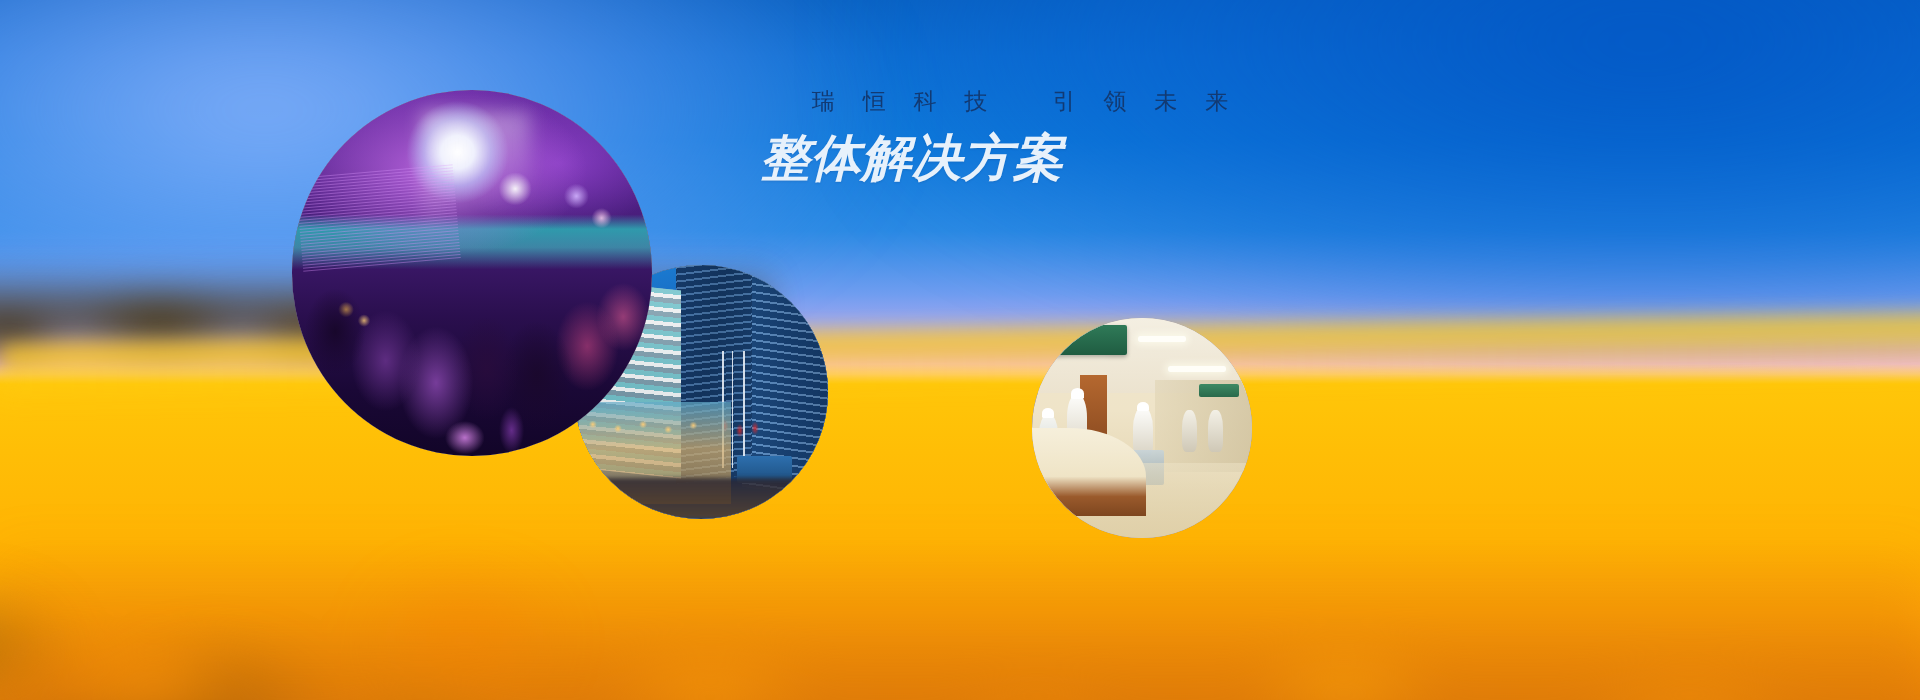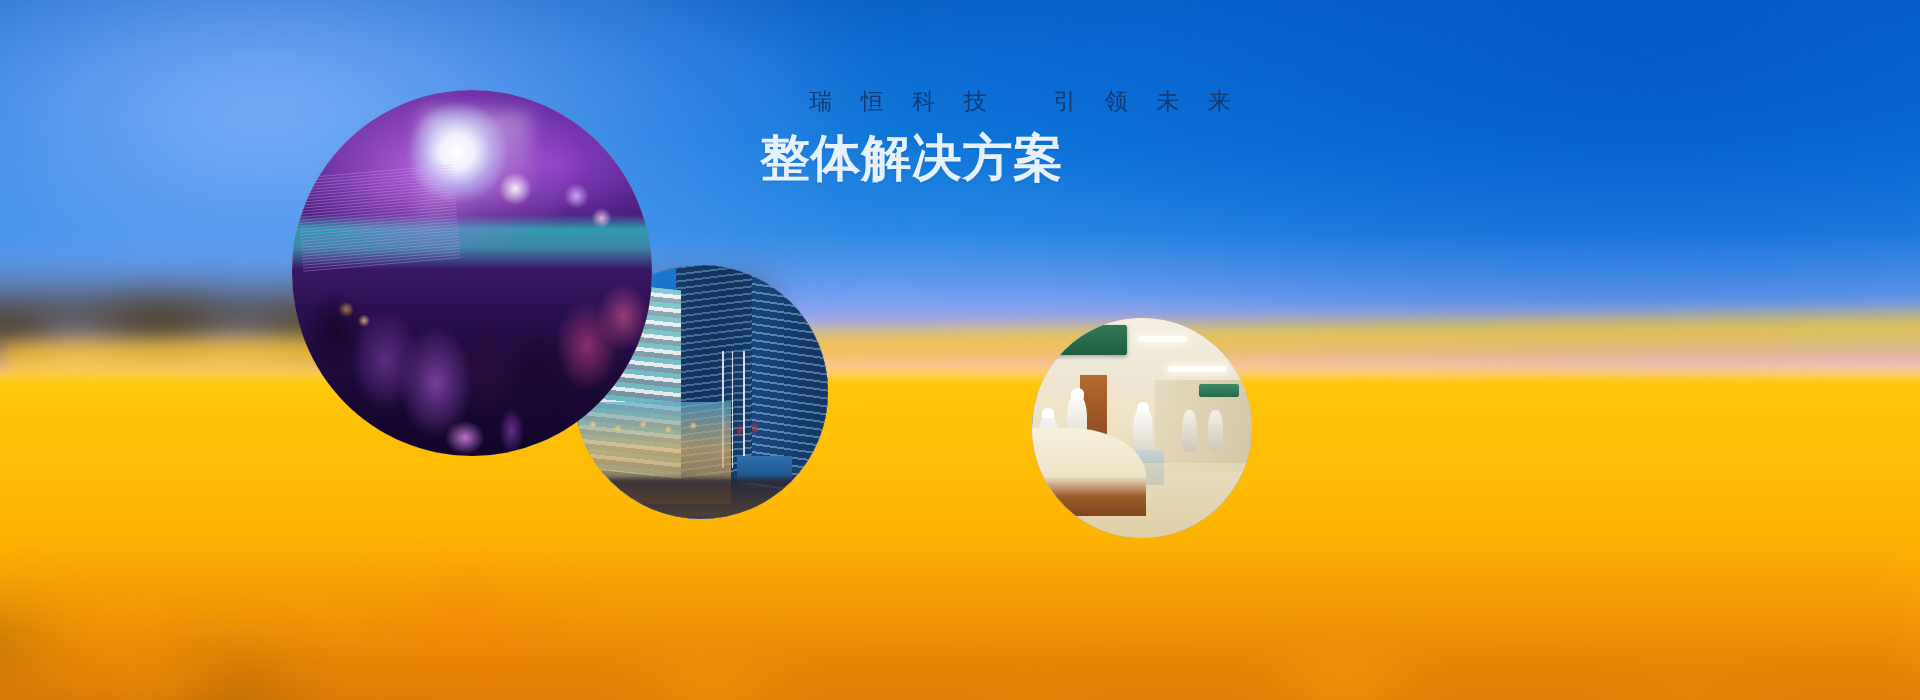--- a/index.html
+++ b/index.html
@@ -295,33 +295,34 @@
   }
   .eyebrow{
     font-size:23px;
     letter-spacing:.48em;
     color:#123a73;
     font-weight:400;
     line-height:1.2;
     white-space:nowrap;
     text-align:center;
     padding-left:.48em;
+    font-family:Liberation Serif, serif;
   }
   .eyebrow .gap{ display:inline-block; width:.9em; }
   .headline{
     margin-top:13px;
     font-size:50px;
     font-weight:700;
     line-height:1.18;
     letter-spacing:.012em;
     color:#e7f1fb;
     white-space:nowrap;
     text-shadow:0 1px 2px rgba(10,50,110,.18);
   }
-  .headline .l2{ display:block; }
+  .headline .l2{ display:block;font-style:italic; }
 </style>
 </head>
 <body>
 
 <div id="banner">
 
   <div class="bg-sky"></div>
   <div class="bg-wash-tl"></div>
   <div class="bg-wash-tr"></div>
   <div class="bg-treeline"></div>

